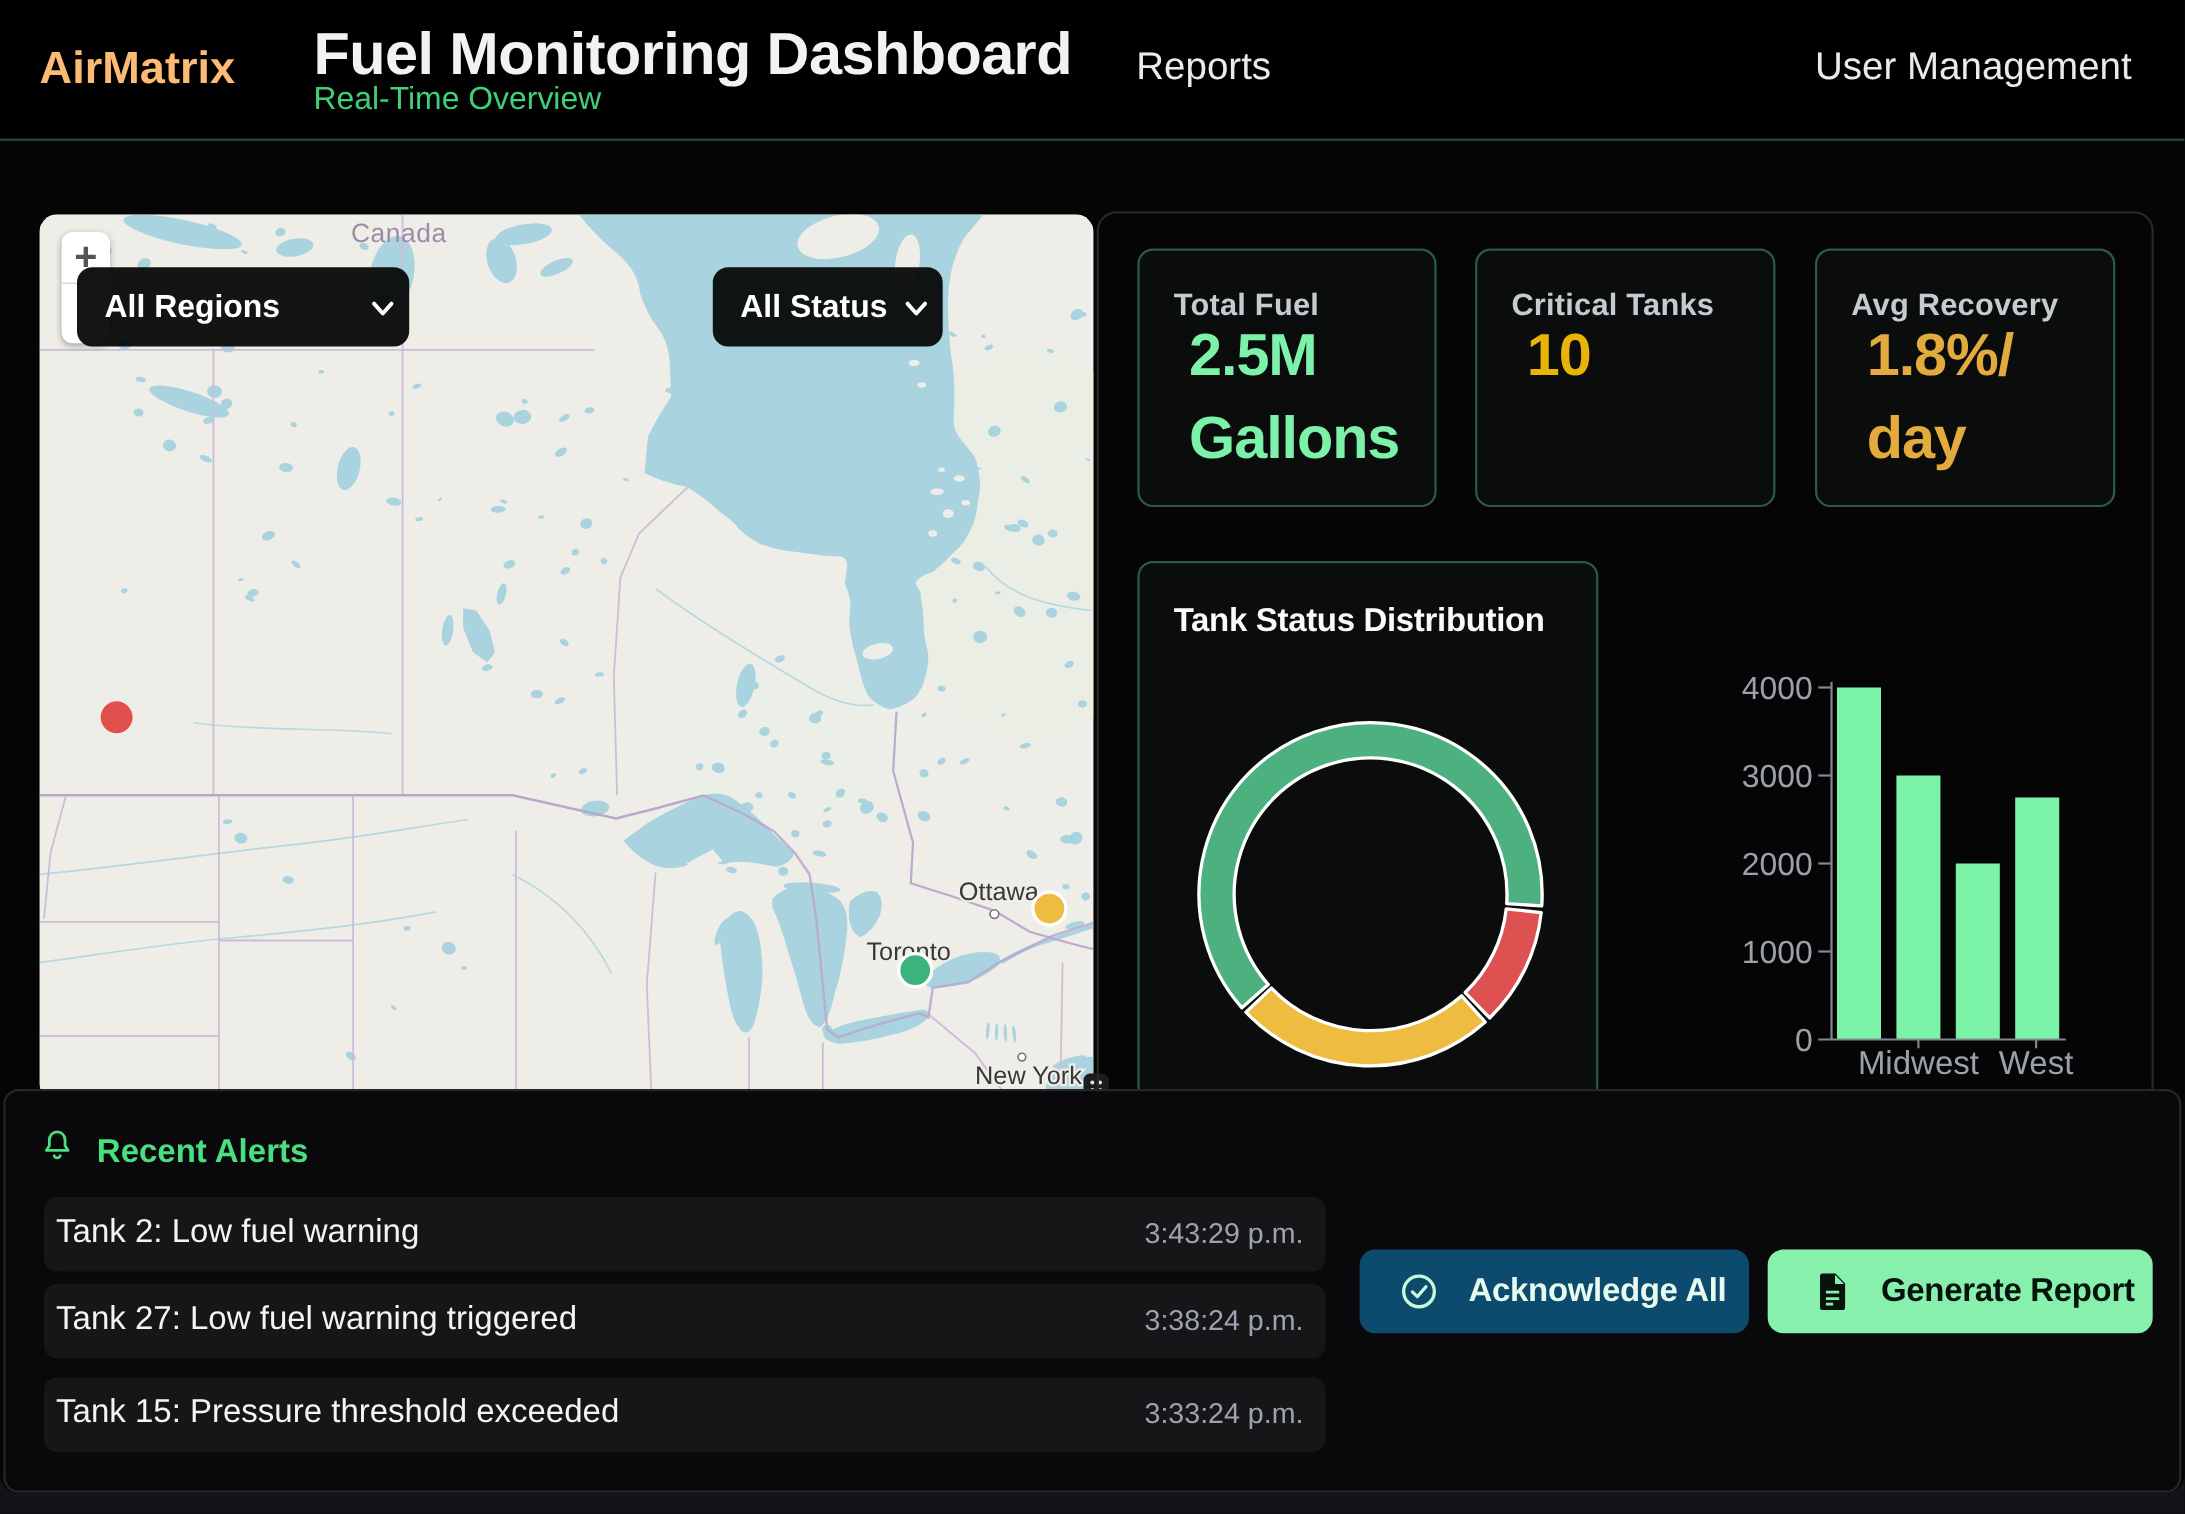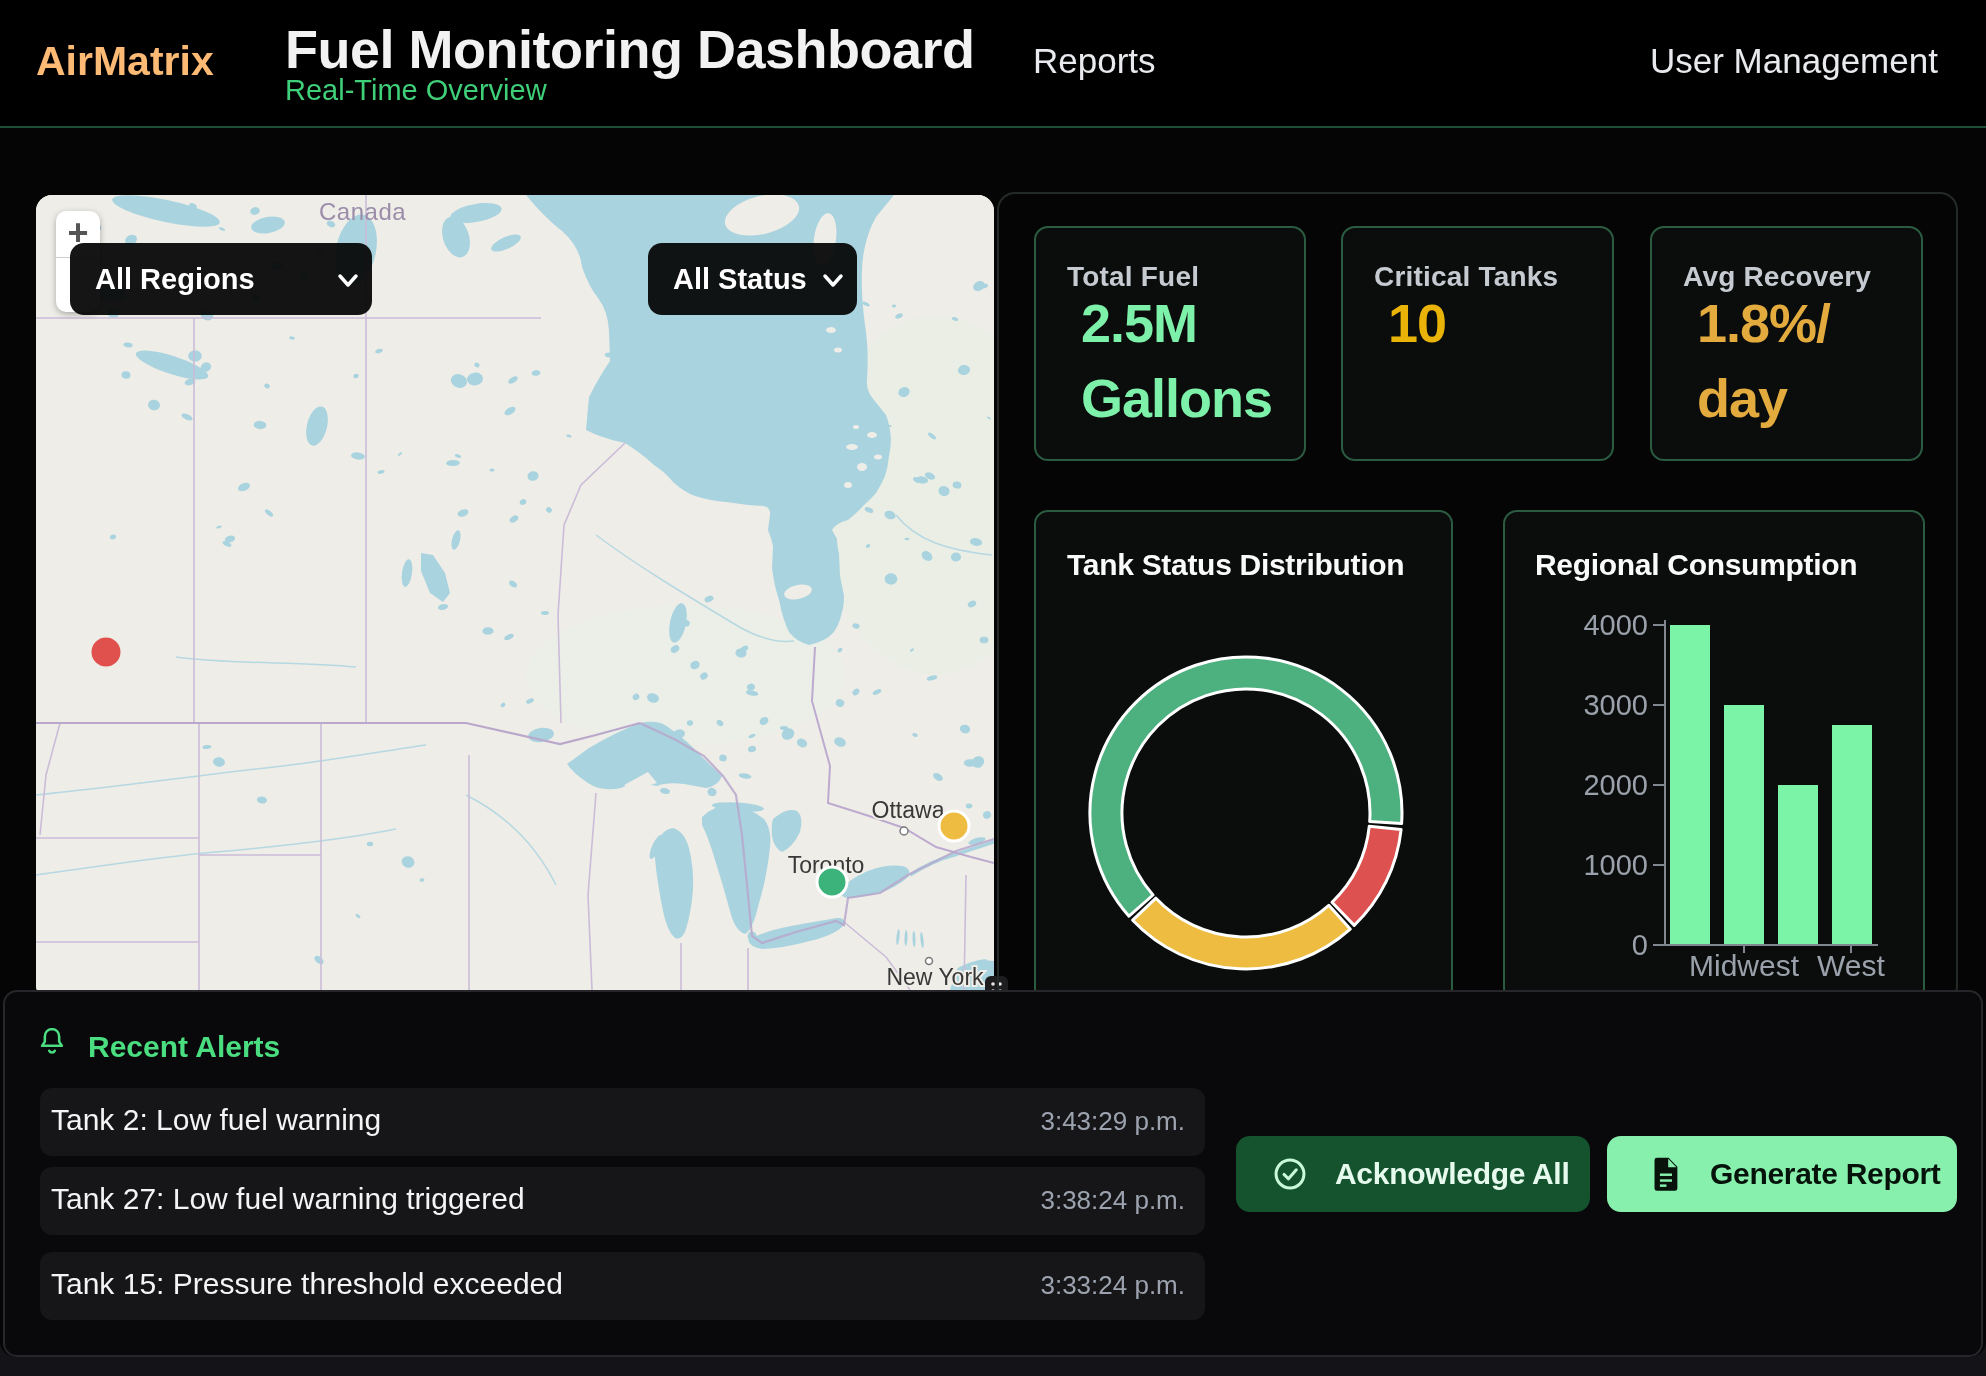--- a/index.html
+++ b/index.html
@@ -304,23 +304,20 @@
     <div class="slabel">Critical Tanks</div>
     <div class="snum" style="color:#eab308;text-align:center;">10</div>
   </div>
   <div class="scard" style="left:1650px; width:273px;">
     <div class="slabel">Avg Recovery</div>
     <div class="snum" style="color:#e3aa3e;">1.8%/<br>day</div>
   </div>
   <div class="ccard" style="left:1034px; width:419px;">
     <div class="ctitle">Tank Status Distribution</div>
   </div>
-  <div class="ccard" style="left:1503px; width:422px;">
-    <div class="ctitle" style="left:30px;">Regional Consumption</div>
-  </div>
   <svg id="donut" style="position:absolute; left:1086px; top:653px;" width="320" height="320" viewBox="0 0 320 320">
     <g stroke="#fff" stroke-width="3" stroke-linejoin="round">
       <path fill="#4db07f" d="M43.0 263.2 A156 156 0 1 1 315.6 170.6 L283.7 168.4 A124 124 0 1 0 67.0 242.0 Z"></path>
       <path fill="#dd5250" d="M315.1 176.6 A156 156 0 0 1 268.2 272.4 L246.0 249.3 A124 124 0 0 0 283.3 173.2 Z"></path>
       <path fill="#edbc41" d="M264.2 276.1 A156 156 0 0 1 46.7 267.2 L69.9 245.2 A124 124 0 0 0 242.8 252.3 Z"></path>
     </g>
   </svg>
   <svg id="bars" style="position:absolute; left:1560px; top:600px;" width="380" height="390" viewBox="0 0 380 390">
     <g fill="#7cf4a7">
       <rect x="110" y="25" width="40" height="320"></rect>
@@ -353,21 +350,21 @@
 
   <div class="bpanel">
     <svg style="position:absolute; left:33px; top:34px;" width="28" height="30" viewBox="0 0 24 26">
       <path d="M12 2.6 C8.2 2.6 5.8 5.6 5.8 9.2 V13.5 L3.4 17.2 H20.6 L18.2 13.5 V9.2 C18.2 5.6 15.8 2.6 12 2.6 Z" fill="none" stroke="#4ade80" stroke-width="2.2" stroke-linejoin="round"></path>
       <path d="M9.6 21.4 a2.6 2.6 0 0 0 4.8 0" fill="none" stroke="#4ade80" stroke-width="2.2" stroke-linecap="round"></path>
     </svg>
     <div class="ralert" style="top:38px;">Recent Alerts</div>
     <div class="arow" style="top:96px;"><span style="margin-left:11px;">Tank 2: Low fuel warning</span><span class="atime">3:43:29 p.m.</span></div>
     <div class="arow" style="top:175px;"><span style="margin-left:11px;">Tank 27: Low fuel warning triggered</span><span class="atime">3:38:24 p.m.</span></div>
     <div class="arow" style="top:260px;"><span style="margin-left:11px;">Tank 15: Pressure threshold exceeded</span><span class="atime">3:33:24 p.m.</span></div>
-    <div class="btn" style="left:1231px; width:354px; background:#14532d; color:#e6fbee;">
+    <div class="btn" style="left:1231px; width:354px; background:#0c4a6e; color:#e6fbee;">
       <svg style="position:absolute; left:36px; top:20px;" width="36" height="36" viewBox="0 0 24 24">
           <circle cx="12" cy="12" r="9.3" fill="none" stroke="#c9f9d9" stroke-width="2"></circle>
           <polyline points="8,12.3 11,15.2 16.2,9.2" fill="none" stroke="#c9f9d9" stroke-width="2" stroke-linecap="round" stroke-linejoin="round"></polyline>
         </svg>
       <span style="position:absolute; left:99px; top:21px;">Acknowledge All</span>
     </div>
     <div class="btn" style="left:1602px; width:350px; background:#88f0ad; color:#06130b;">
       <svg style="position:absolute; left:42px; top:19px;" width="32" height="38" viewBox="0 0 22 26">
           <path d="M5.5 1.8 H13.5 L19.5 8 V23 Q19.5 24.6 17.8 24.6 H5.5 Q3.8 24.6 3.8 23 V3.4 Q3.8 1.8 5.5 1.8 Z M13.2 2.6 V8.3 H18.8 Z" fill="#07130b" fill-rule="evenodd"></path>
           <g stroke="#88f0ad" stroke-width="1.7">

